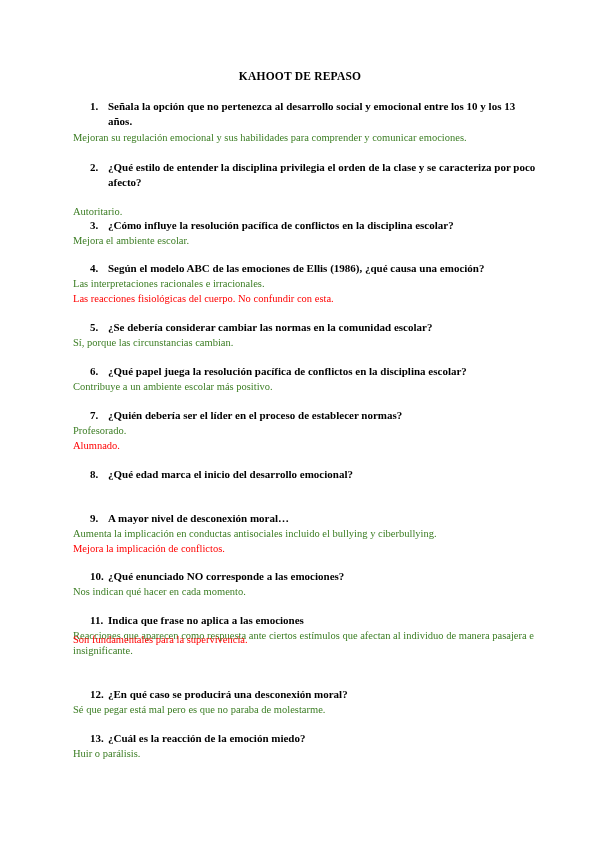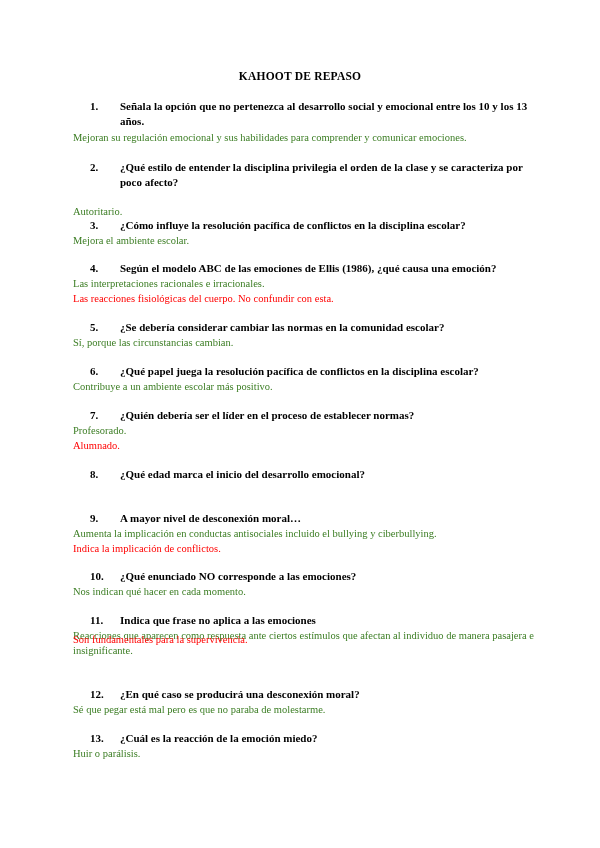--- a/index.html
+++ b/index.html
@@ -3,21 +3,21 @@
 <meta charset="utf-8">
 <style>
   html, body { margin:0; padding:0; background:#fff; }
   body { width:600px; height:848px; position:relative; overflow:hidden;
          font-family:"Liberation Serif","DejaVu Serif",serif; color:#000; }
   .page { position:absolute; left:0; top:0; width:600px; height:712px; }
   .title { position:absolute; top:70px; left:0; width:600px; text-align:center;
            font-weight:bold; font-size:11.5px; letter-spacing:0.2px; }
   .q { position:absolute; left:90px; width:448px; font-weight:bold; font-size:11px; line-height:15px; }
   .q .num { position:absolute; left:0; top:0; width:18px; }
-  .q .txt { display:block; margin-left:30px; }
+  .q .txt { display:block; margin-left:18px; }
   .a { position:absolute; left:73px; width:465px; font-size:10.5px; line-height:15px; }
   .green { color:#3b7d23; }
   .red { color:#ff0000; }
   .a b { font-weight:normal; }
 </style>
 </head>
 <body>
 
 <div class="page">
   <div class="title">KAHOOT DE REPASO</div>
@@ -72,21 +72,21 @@
   <div class="q" style="top:467px">
     <span class="num">8.</span>
     <span class="txt">¿Qué edad marca el inicio del desarrollo emocional?</span>
   </div>
 
   <div class="q" style="top:511px">
     <span class="num">9.</span>
     <span class="txt">A mayor nivel de desconexión moral…</span>
   </div>
   <div class="a green" style="top:526px">Aumenta la implicación en conductas antisociales incluido el bullying y ciberbullying.</div>
-  <div class="a red" style="top:541px">Indica la implicación de conflictos.</div>
+  <div class="a red" style="top:541px">Mejora la implicación de conflictos.</div>
 
   <div class="q" style="top:569px">
     <span class="num">10.</span>
     <span class="txt">¿Qué enunciado NO corresponde a las emociones?</span>
   </div>
   <div class="a green" style="top:584px">Nos indican qué hacer en cada momento.</div>
 
   <div class="q" style="top:613px">
     <span class="num">11.</span>
     <span class="txt">Indica que frase no aplica a las emociones</span>

